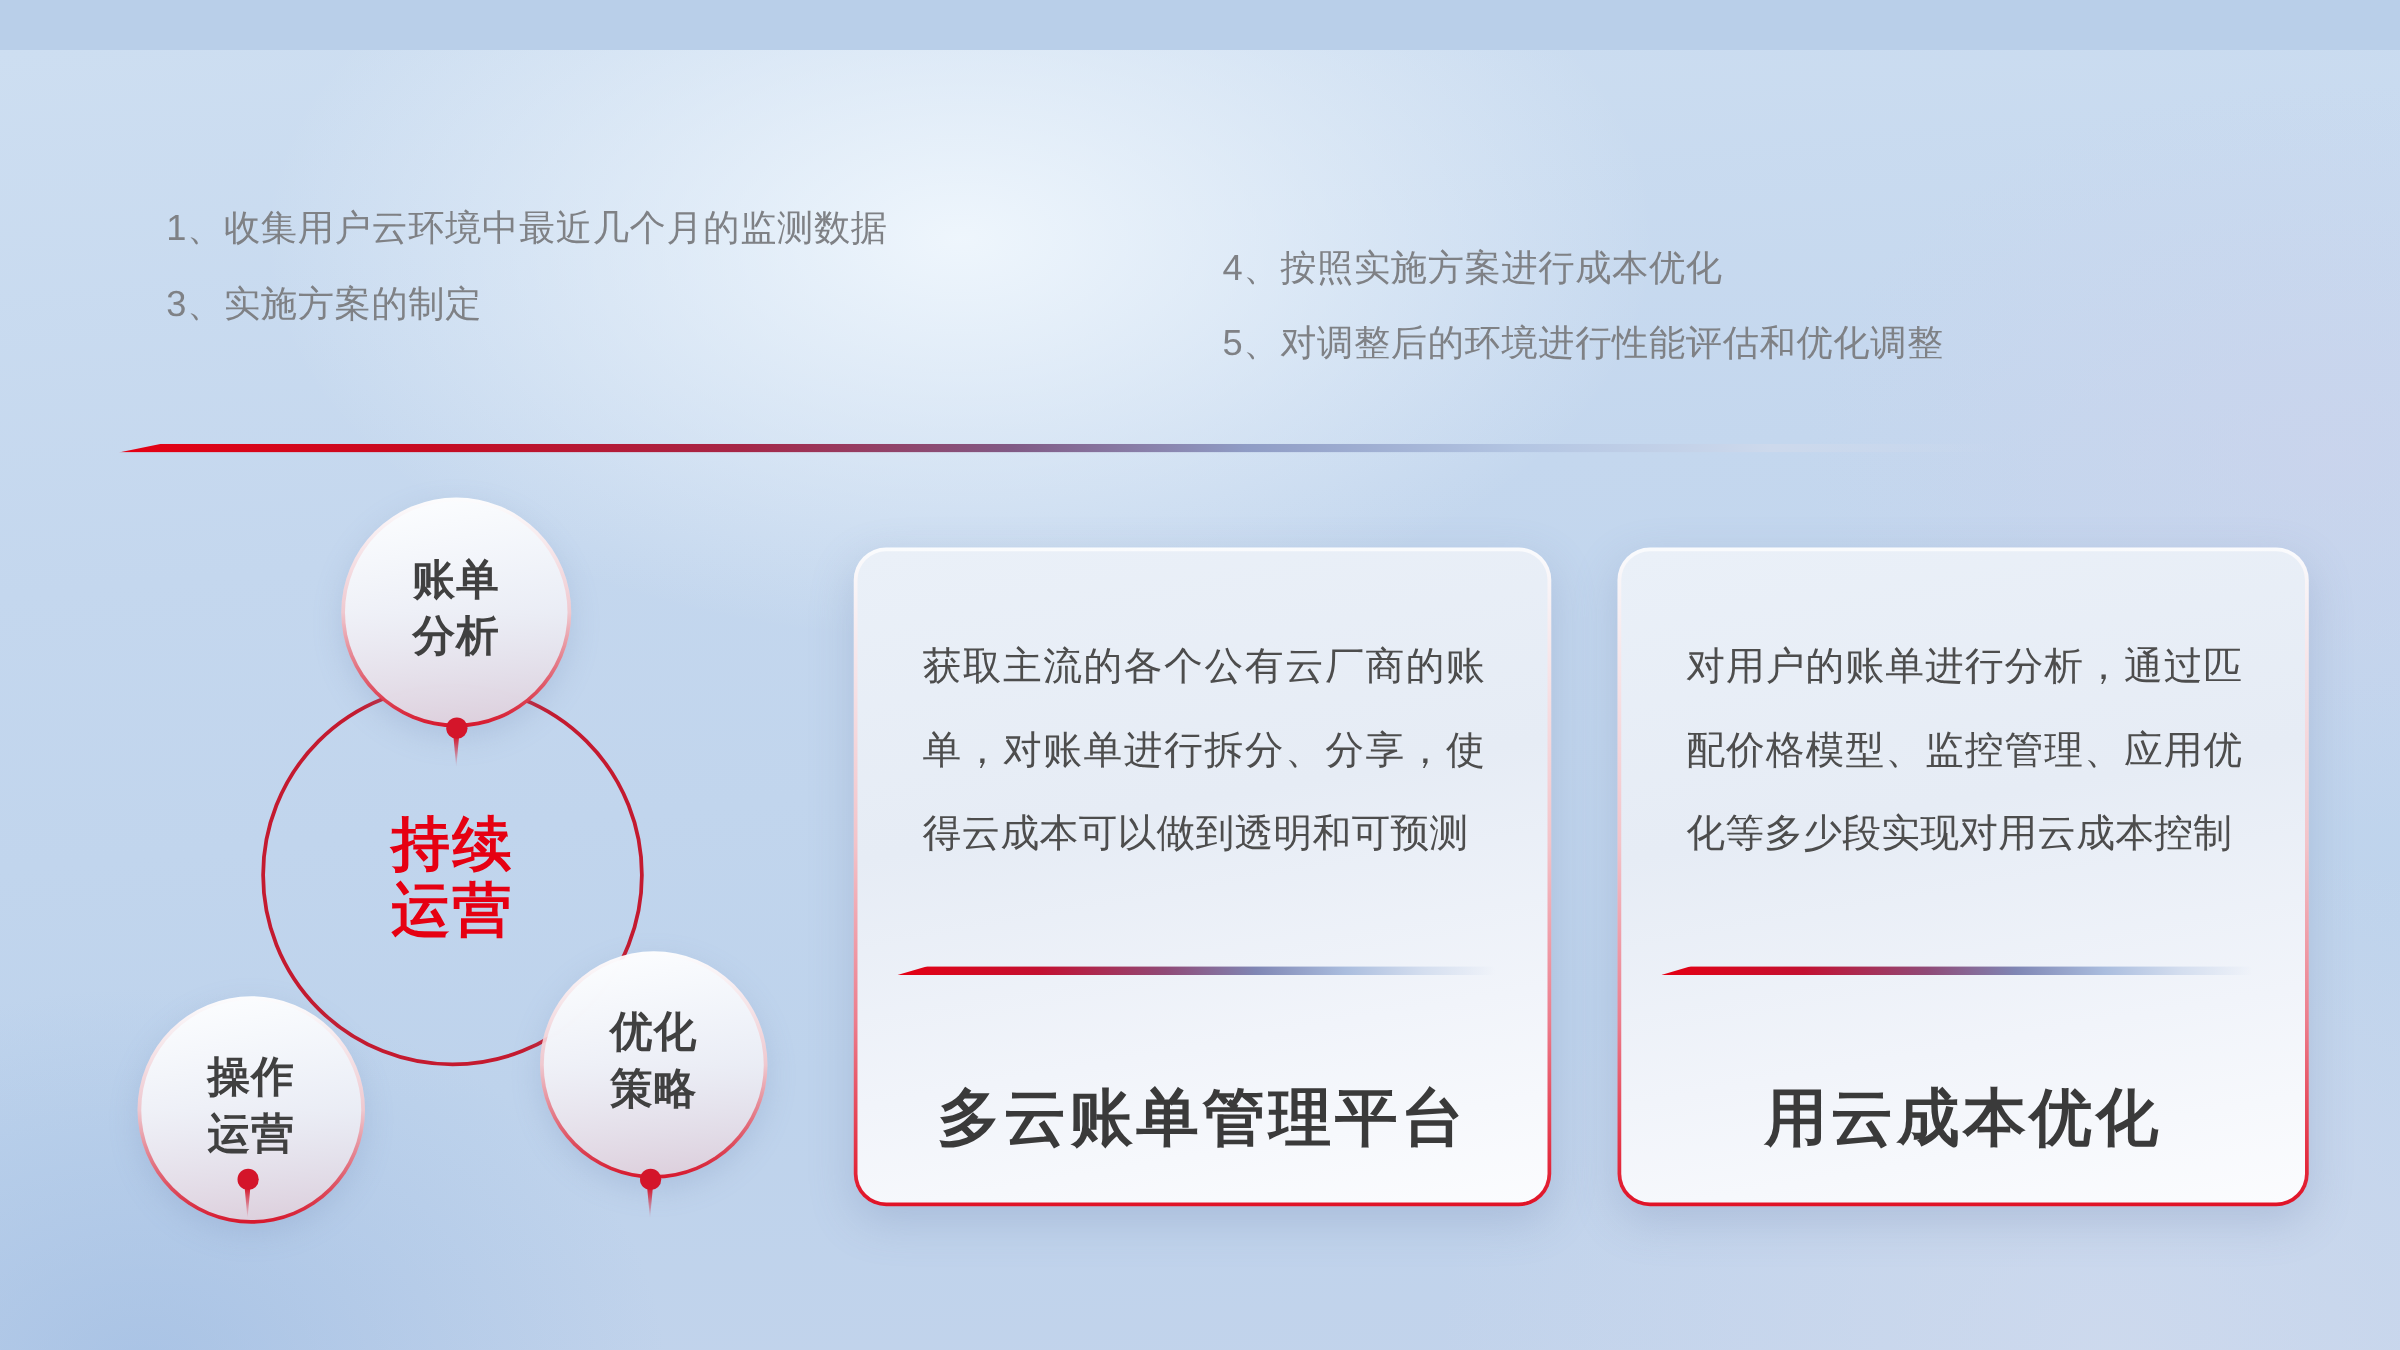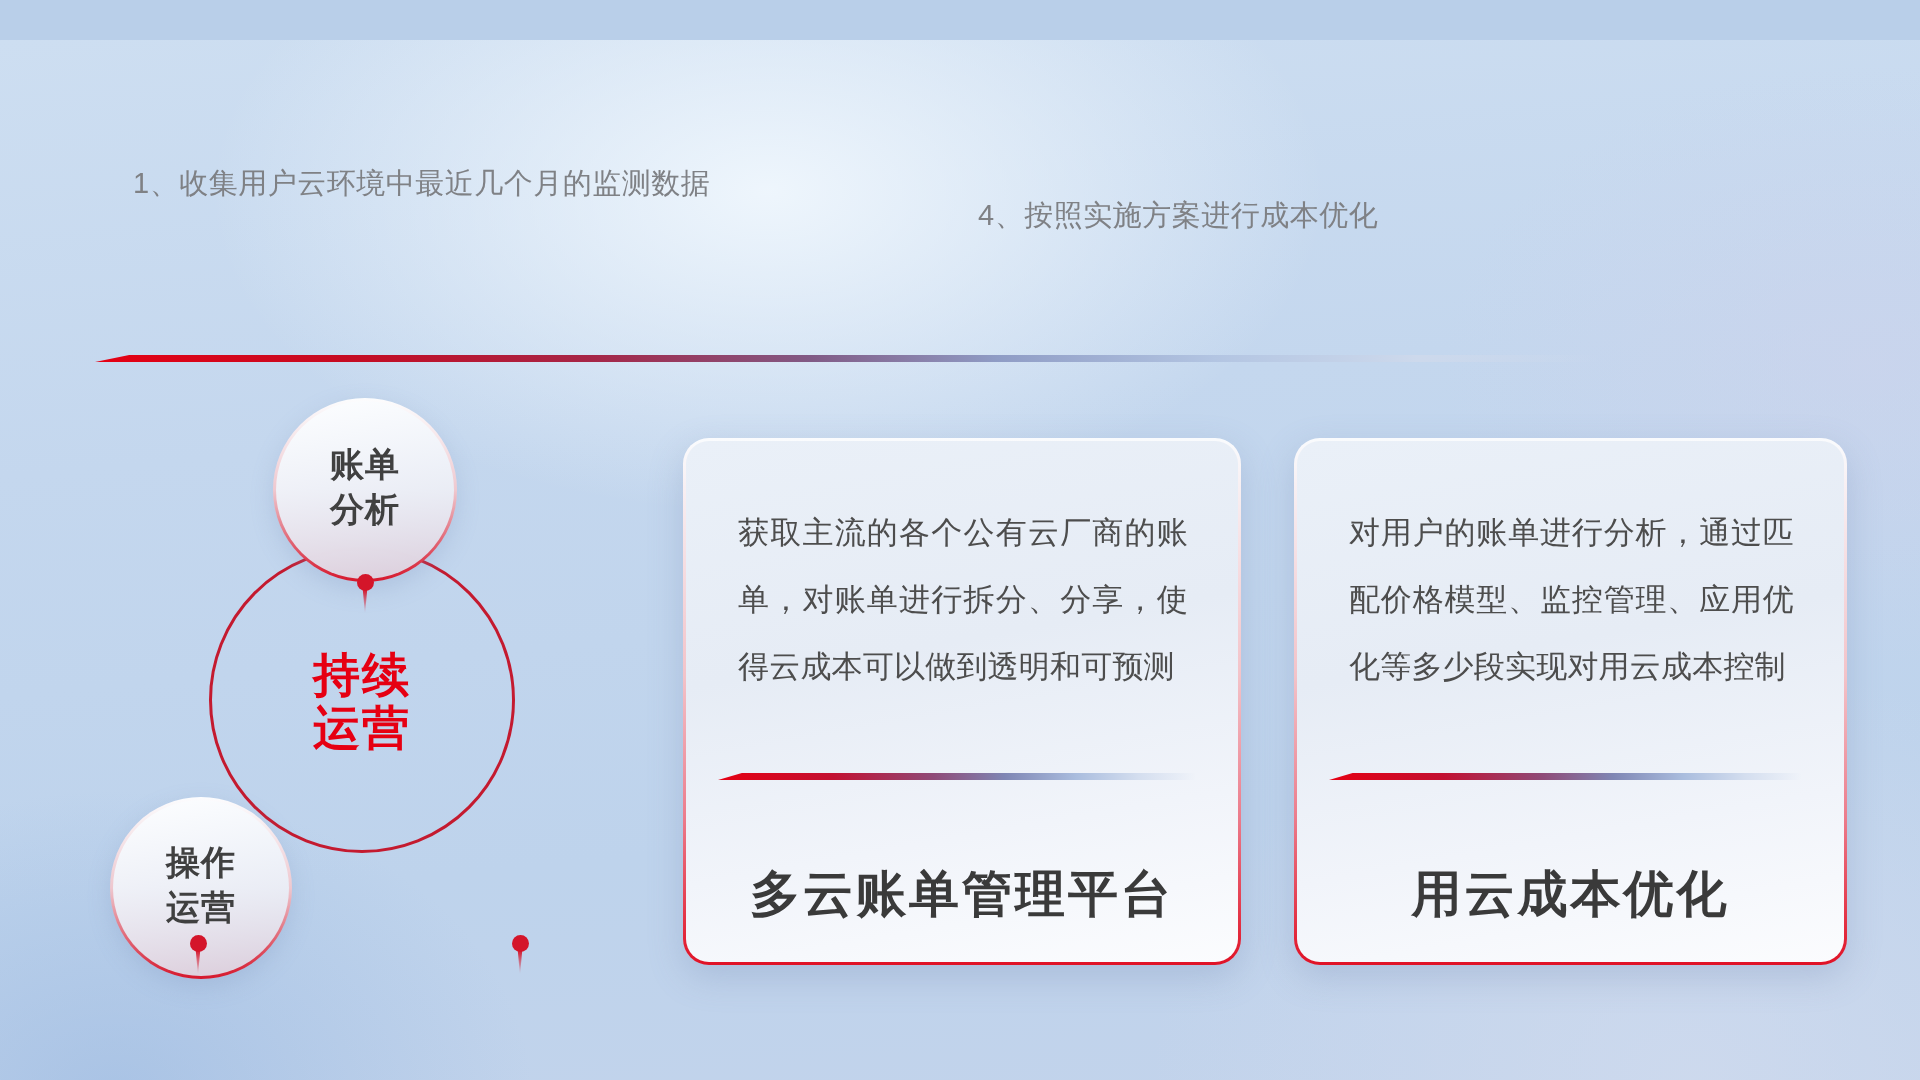--- a/index.html
+++ b/index.html
@@ -93,40 +93,46 @@
     line-height:70px;letter-spacing:3px;
   }
 </style>
 </head>
 <body>
 
 <div id="slide">
 
   <div class="abs steps steps-left">
     <div class="step">1、收集用户云环境中最近几个月的监测数据</div>
+    <div class="step">3、实施方案的制定</div>
   </div>
 
   <div class="abs steps steps-right">
     <div class="step">4、按照实施方案进行成本优化</div>
+    <div class="step">5、对调整后的环境进行性能评估和优化调整</div>
   </div>
 
   <div class="abs main-divider"></div>
 
   <div class="abs orbit-ring"></div>
 
   <div class="abs cycle-center">持续
 运营</div>
 
   <div class="abs bubble bubble-top">
     <div class="bubble-inner">账单
 分析</div>
   </div>
   <div class="abs bubble bubble-bl">
     <div class="bubble-inner">操作
 运营</div>
+  </div>
+  <div class="abs bubble bubble-br">
+    <div class="bubble-inner">优化
+策略</div>
   </div>
 
   <div class="abs pin-dot" style="left:357px;top:534px;"></div>
   <div class="abs pin-tail" style="left:362px;top:549px;"></div>
   <div class="abs pin-dot" style="left:190px;top:895px;"></div>
   <div class="abs pin-tail" style="left:195px;top:910px;"></div>
   <div class="abs pin-dot" style="left:512px;top:895px;"></div>
   <div class="abs pin-tail" style="left:517px;top:910px;"></div>
 
   <div class="abs card card-2">

